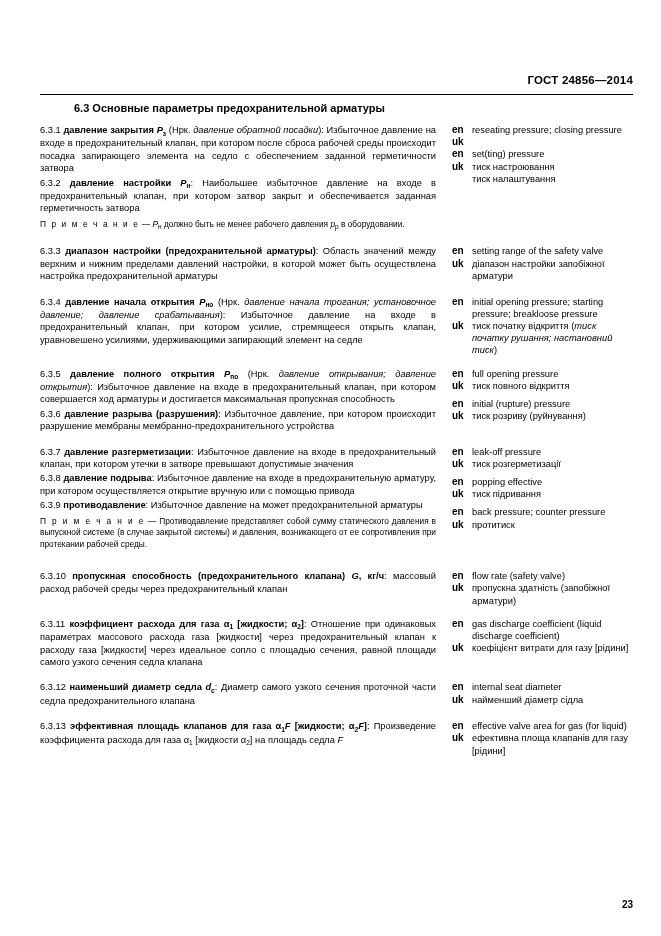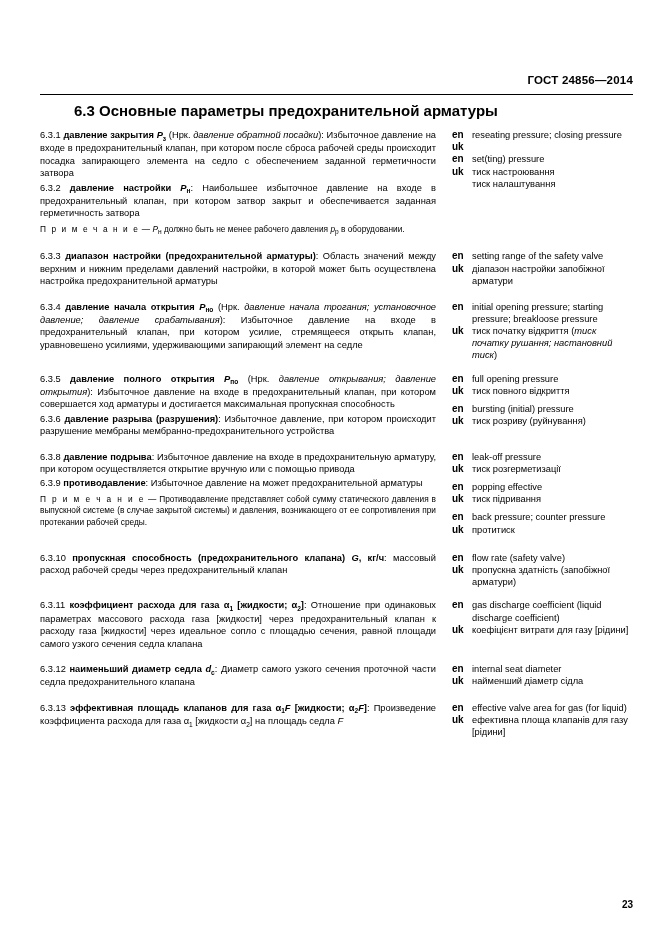--- a/index.html
+++ b/index.html
@@ -37,21 +37,21 @@
     border-bottom: 1px solid #000;
     height: 0;
   }
   .content {
     position: absolute;
     left: 40px;
     top: 90px;
     width: 593px;
   }
   .section-title {
-    font-size: 15px;
+    font-size: 11px;
     font-weight: bold;
     margin: 0 0 10px 34px;
   }
   .row {
     display: flex;
     align-items: flex-start;
     width: 100%;
   }
   .col-main {
     width: 406px;
@@ -231,34 +231,38 @@
           </div>
           <div class="tr-line">
             <span class="tr-lang">uk</span>
             <span class="tr-text">тиск повного відкриття</span>
           </div>
         </div>
         <div class="gap-s"></div>
         <div class="tr-group">
           <div class="tr-line">
             <span class="tr-lang">en</span>
-            <span class="tr-text">bursting (initial) pressure</span>
+            <span class="tr-text">initial (rupture) pressure</span>
           </div>
           <div class="tr-line">
             <span class="tr-lang">uk</span>
             <span class="tr-text">тиск розриву (руйнування)</span>
           </div>
         </div>
       </div>
     </div>
 
     <div class="gap-m"></div>
 
     <div class="row">
       <div class="col-main">
+        <p class="para">
+          <span>6.3.7</span>
+          <b>давление разгерметизации</b><span>:  Избыточное давление на входе в предохранительный клапан, при котором утечки в затворе превышают допустимые значения</span>
+        </p>
         <p class="para">
           <span>6.3.8</span>
           <b>давление подрыва</b><span>: Избыточное давление на входе в предохранительную арматуру, при котором осуществляется открытие вручную или с помощью привода</span>
         </p>
         <p class="para">
           <span>6.3.9</span>
           <b>противодавление</b><span>: Избыточное давление на может предохранительной арматуры</span>
         </p>
         <p class="note">
           <span class="sp">П р и м е ч а н и е</span> — Противодавление представляет собой сумму статического давления в выпускной системе (в случае закрытой системы) и давления, возникающего от ее сопротивления при протекании рабочей среды.

